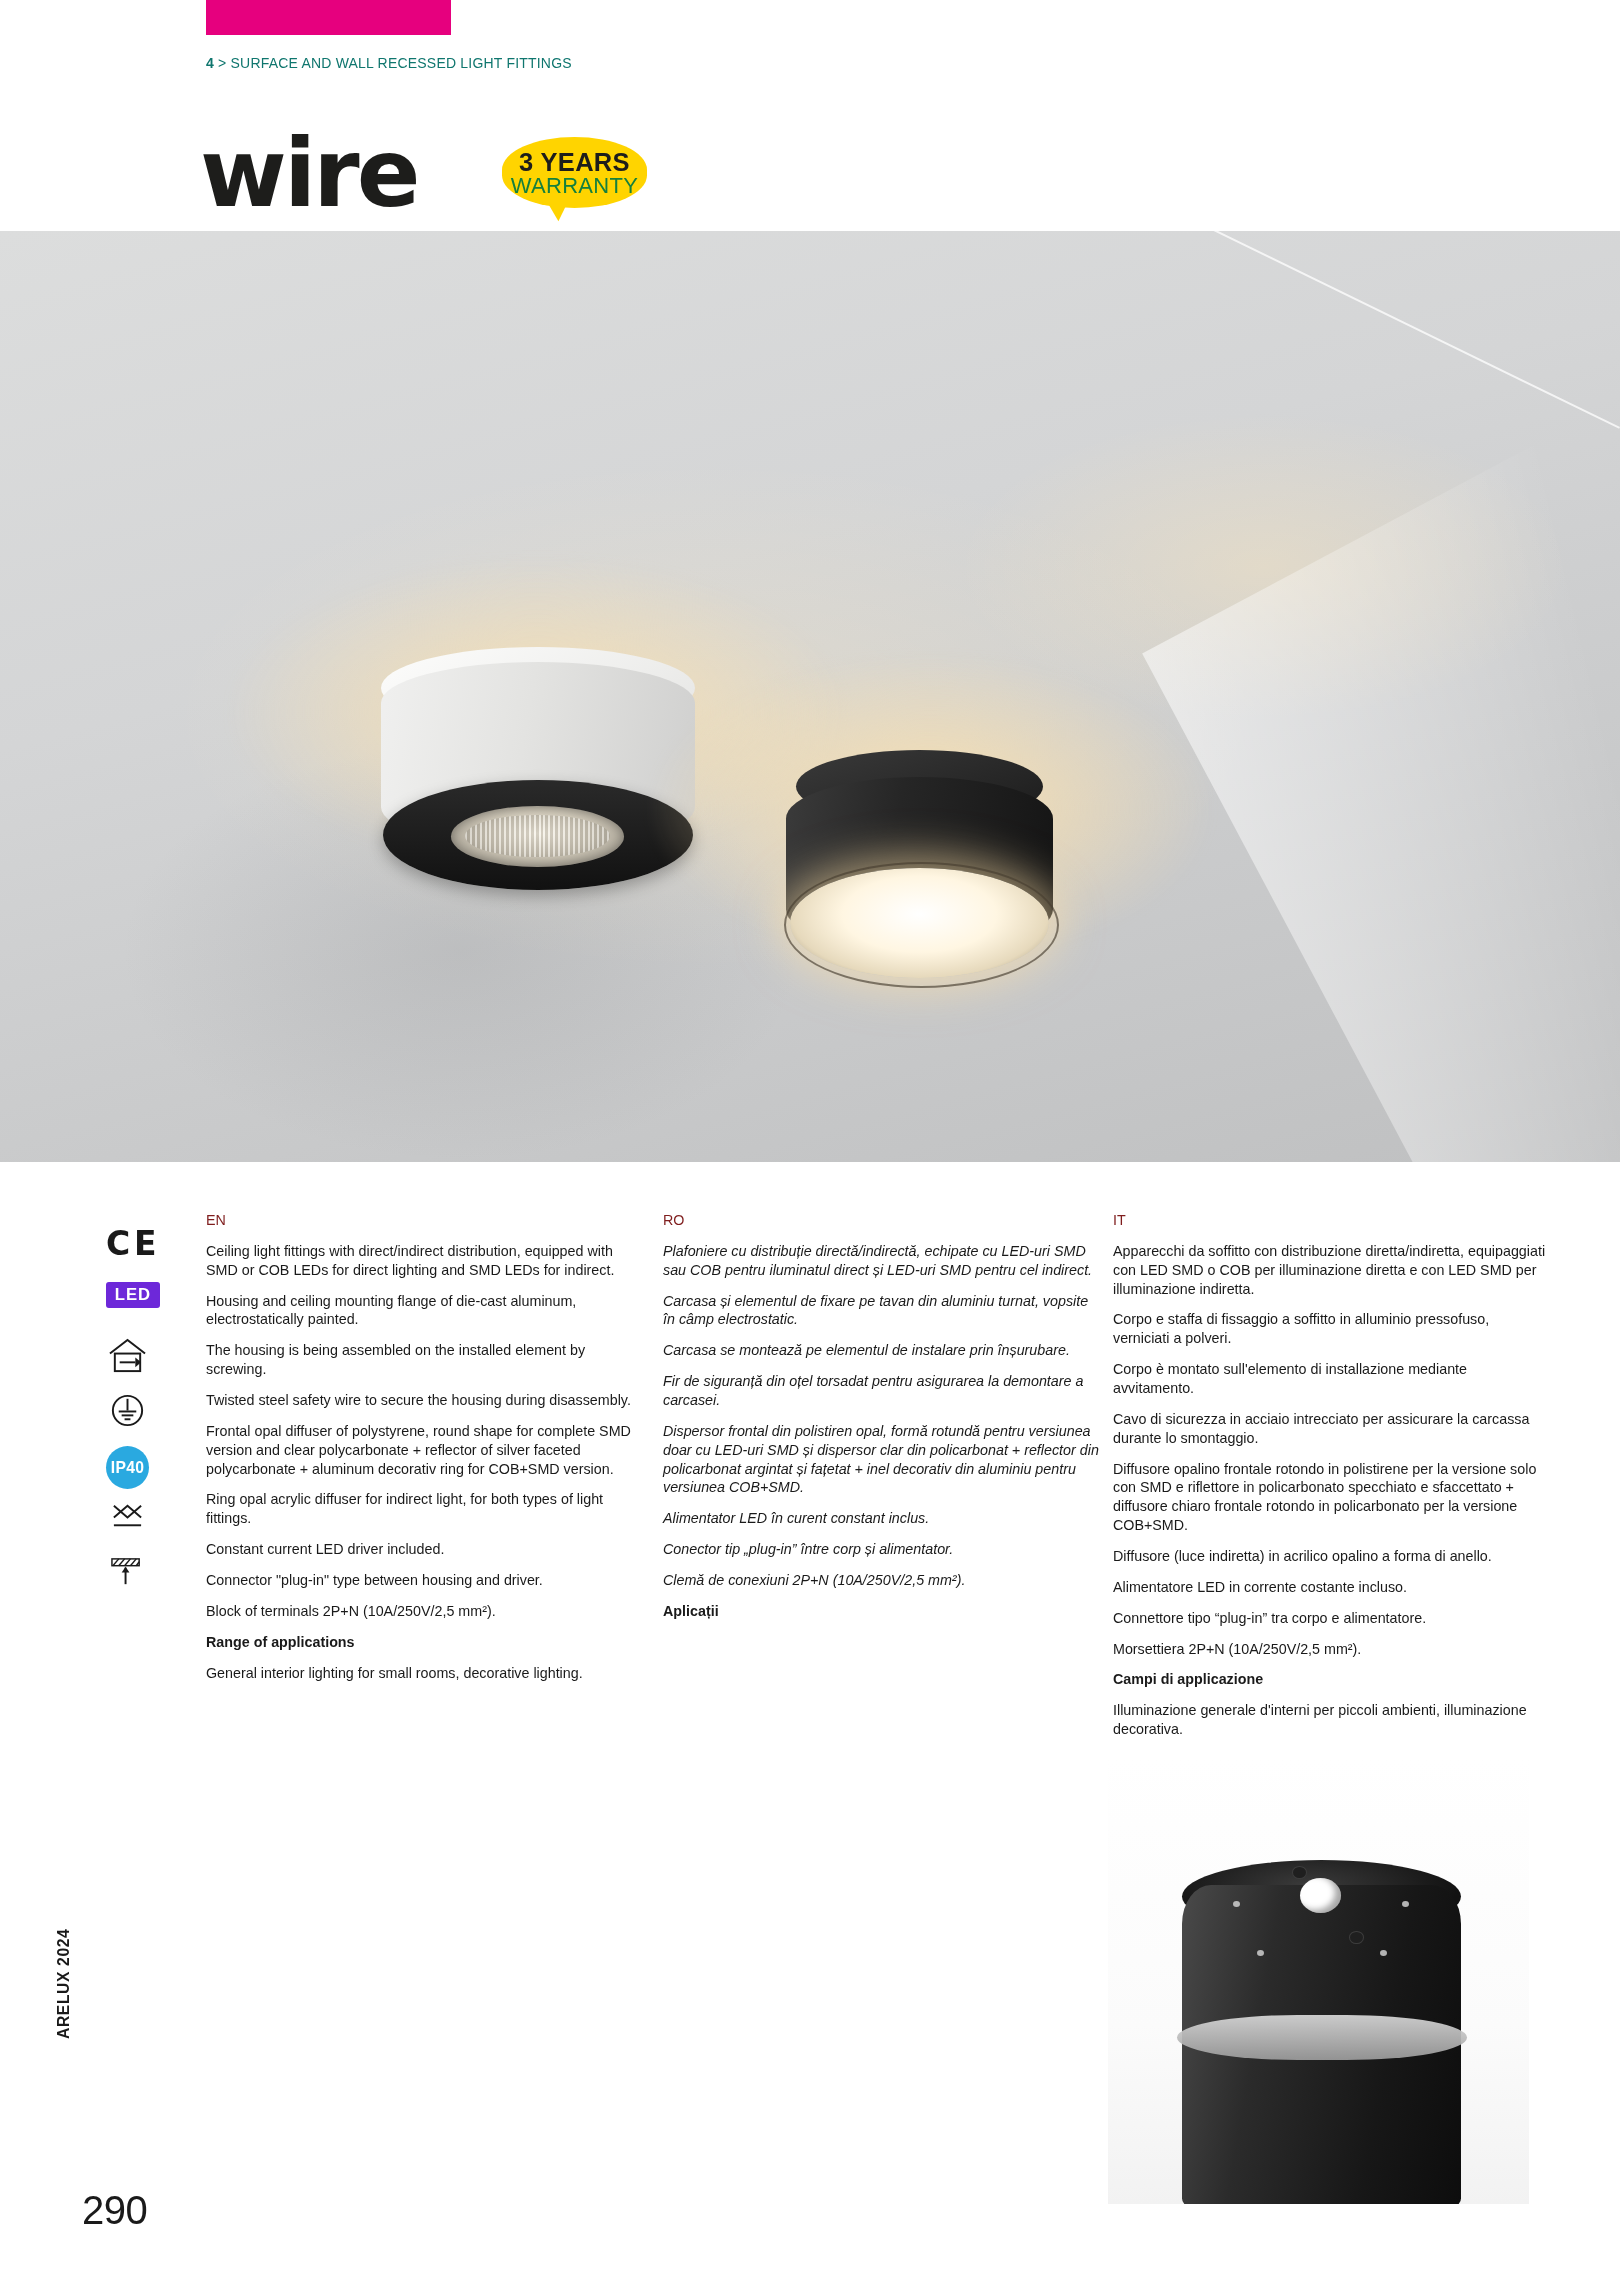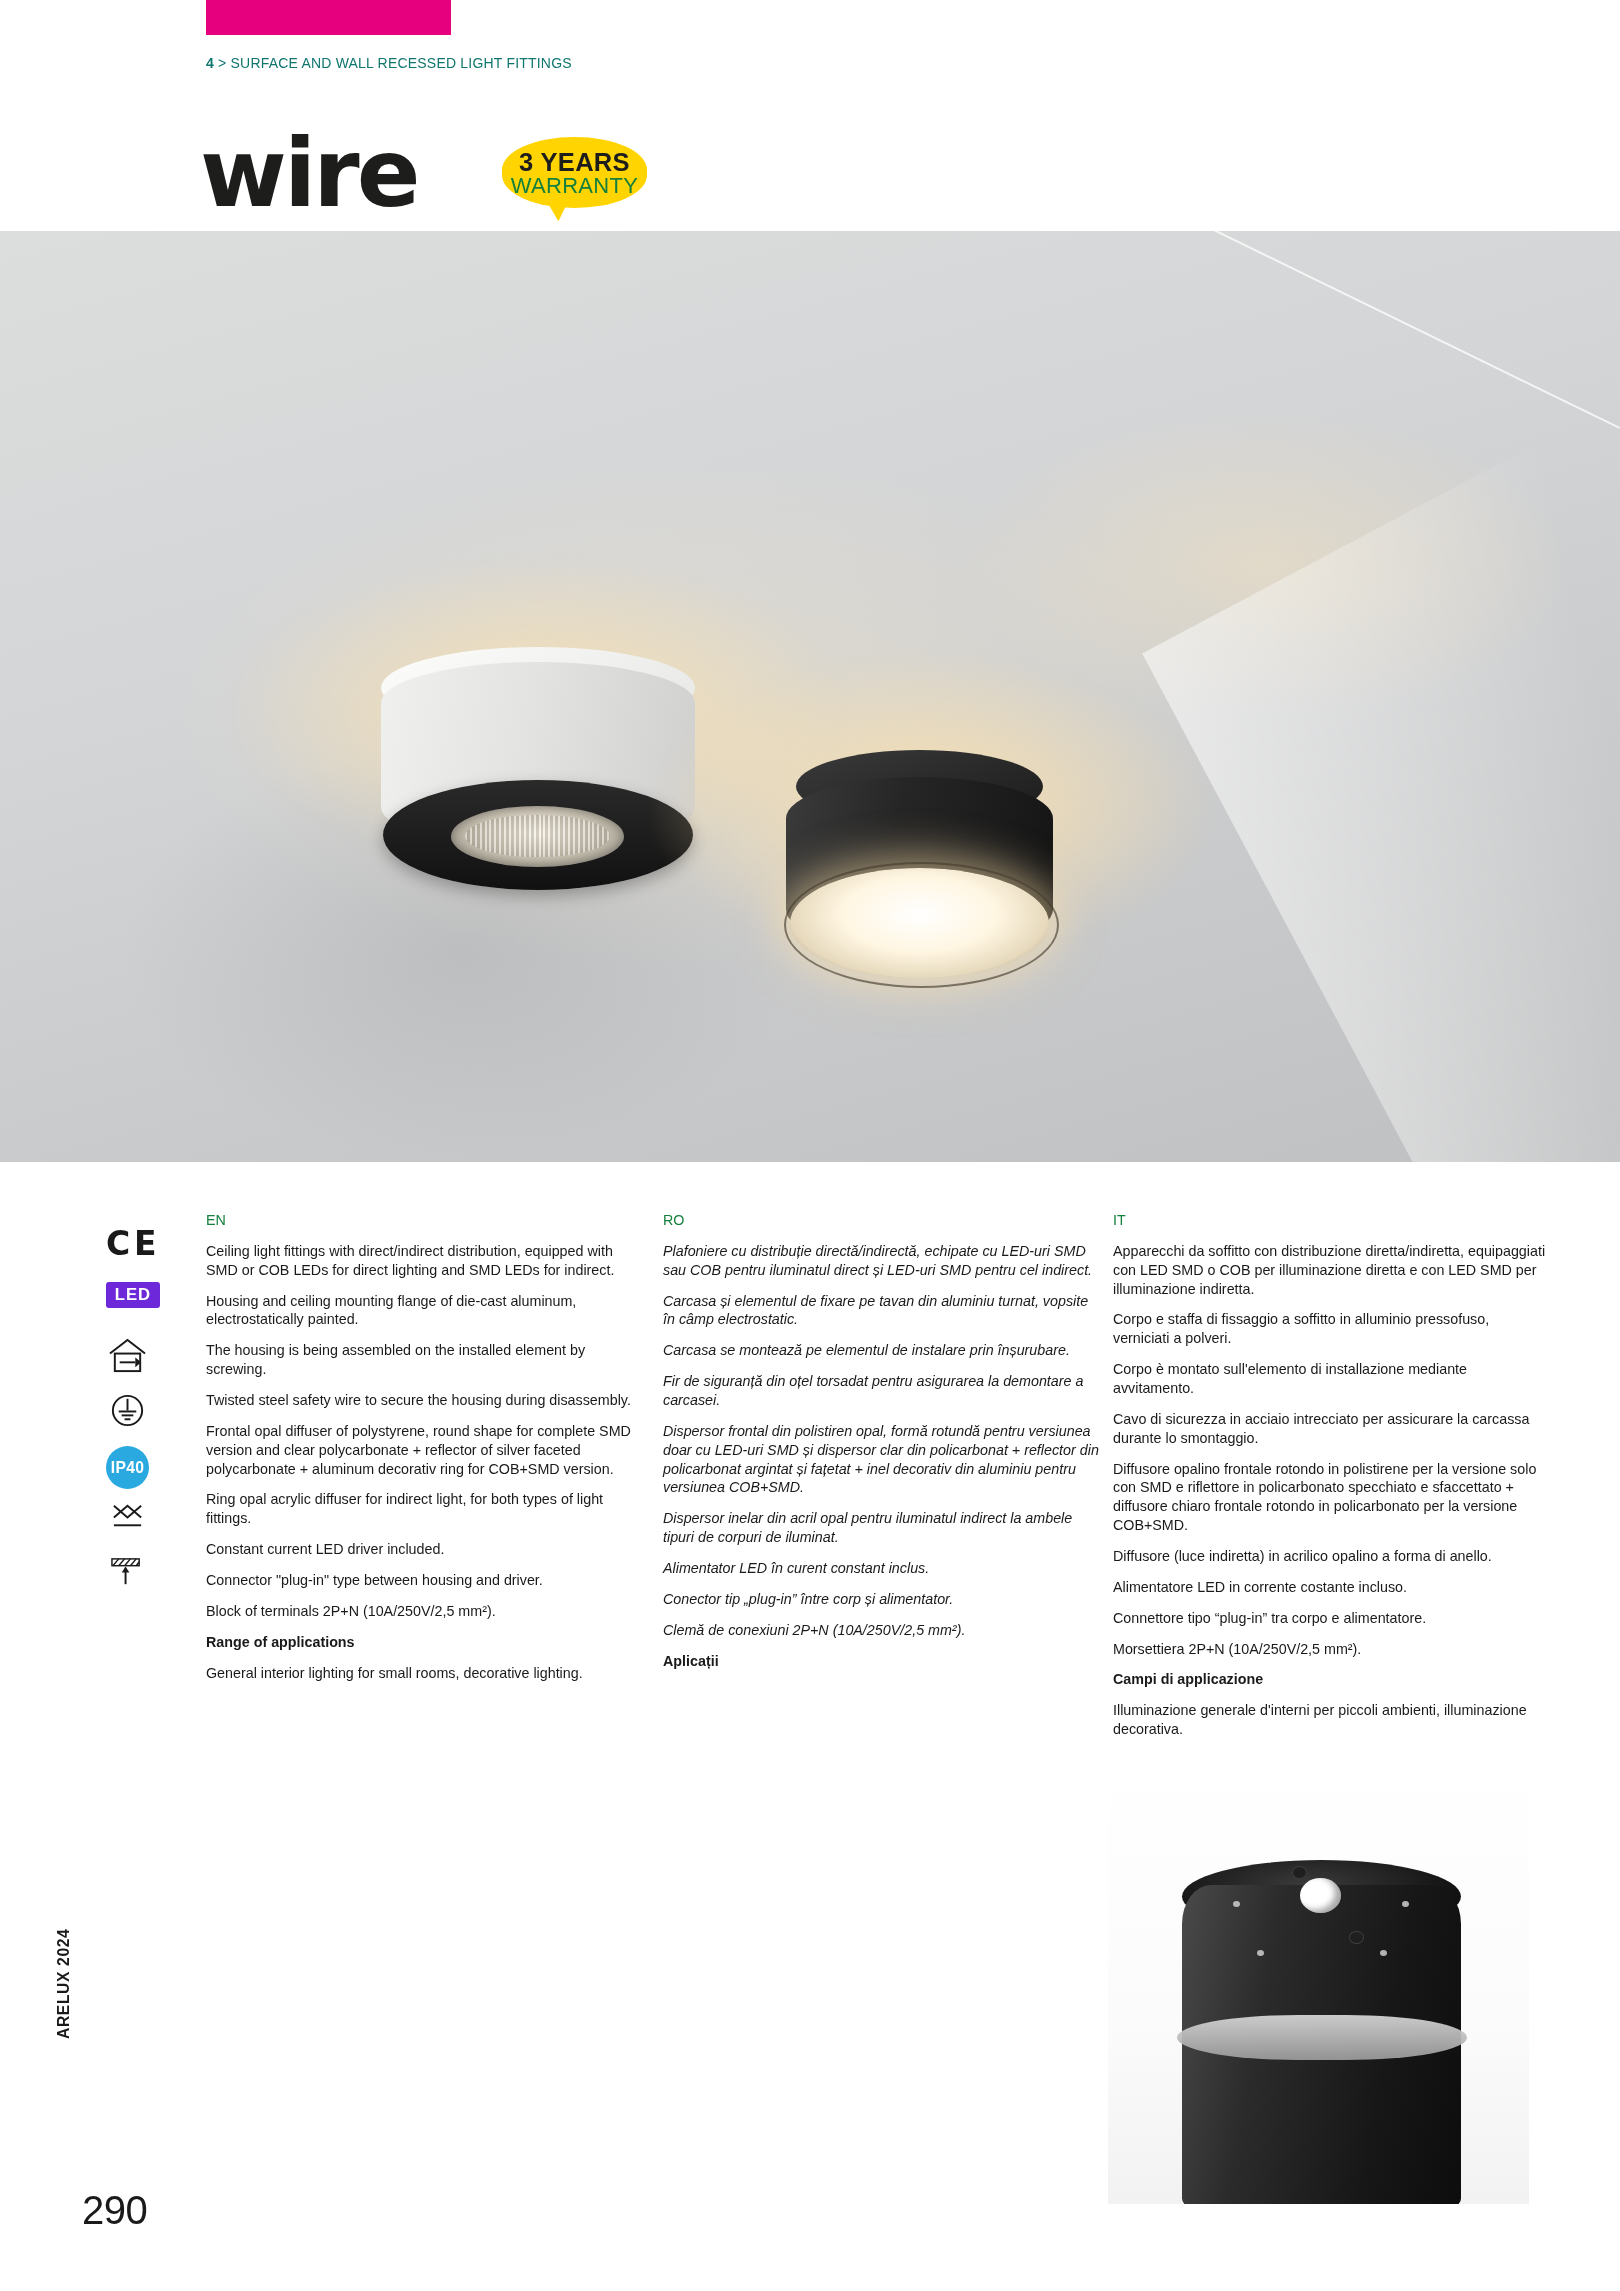--- a/index.html
+++ b/index.html
@@ -324,21 +324,21 @@
     line-height: 1.32;
     color: #1a1a1a;
   }
   .col-en { left: 206px; width: 436px; }
   .col-ro { left: 663px; width: 436px; }
   .col-it { left: 1113px; width: 436px; }
 
   .lang {
     font-size: 14.3px;
     margin-bottom: 2px;
-    color: #15803d;
+    color: #7f1d1d;
   }
   .para { margin: 12px 0 0 0; }
   .para.it { font-style: italic; }
   .bold { font-weight: bold; }
 
   
   .product-photo {
     position: absolute;
     left: 1108px;
     top: 1758px;
@@ -543,21 +543,20 @@
   <p class="para">General interior lighting for small rooms, decorative lighting.</p>
 </div>
 
 <div class="col col-ro">
   <div class="lang">RO</div>
   <p class="para it">Plafoniere cu distribuție directă/indirectă, echipate cu LED-uri SMD sau COB pentru iluminatul direct și LED-uri SMD pentru cel indirect.</p>
   <p class="para it">Carcasa și elementul de fixare pe tavan din aluminiu turnat, vopsite în câmp electrostatic.</p>
   <p class="para it">Carcasa se montează pe elementul de instalare prin înșurubare.</p>
   <p class="para it">Fir de siguranță din oțel torsadat pentru asigurarea la demontare a carcasei.</p>
   <p class="para it">Dispersor frontal din polistiren opal, formă rotundă pentru versiunea doar cu LED-uri SMD și dispersor clar din policarbonat + reflector din policarbonat argintat și fațetat + inel decorativ din aluminiu pentru versiunea COB+SMD.</p>
-  <p class="para it">Dispersor inelar din acril opal pentru iluminatul indirect la ambele tipuri de corpuri de iluminat.</p>
   <p class="para it">Alimentator LED în curent constant inclus.</p>
   <p class="para it">Conector tip „plug-in” între corp și alimentator.</p>
   <p class="para it">Clemă de conexiuni 2P+N (10A/250V/2,5 mm²).</p>
   <p class="para bold">Aplicații</p>
 </div>
 
 <div class="col col-it">
   <div class="lang">IT</div>
   <p class="para">Apparecchi da soffitto con distribuzione diretta/indiretta, equipaggiati con LED SMD o COB per illuminazione diretta e con LED SMD per illuminazione indiretta.</p>
   <p class="para">Corpo e staffa di fissaggio a soffitto in alluminio pressofuso, verniciati a polveri.</p>

